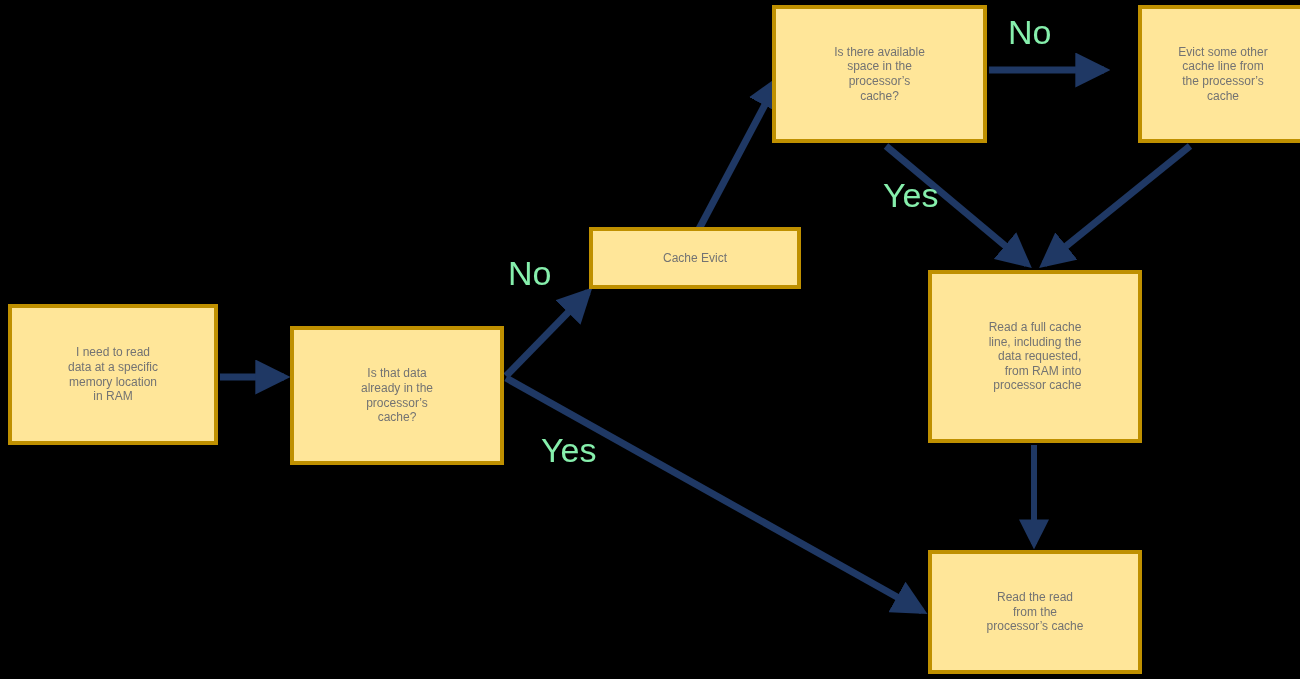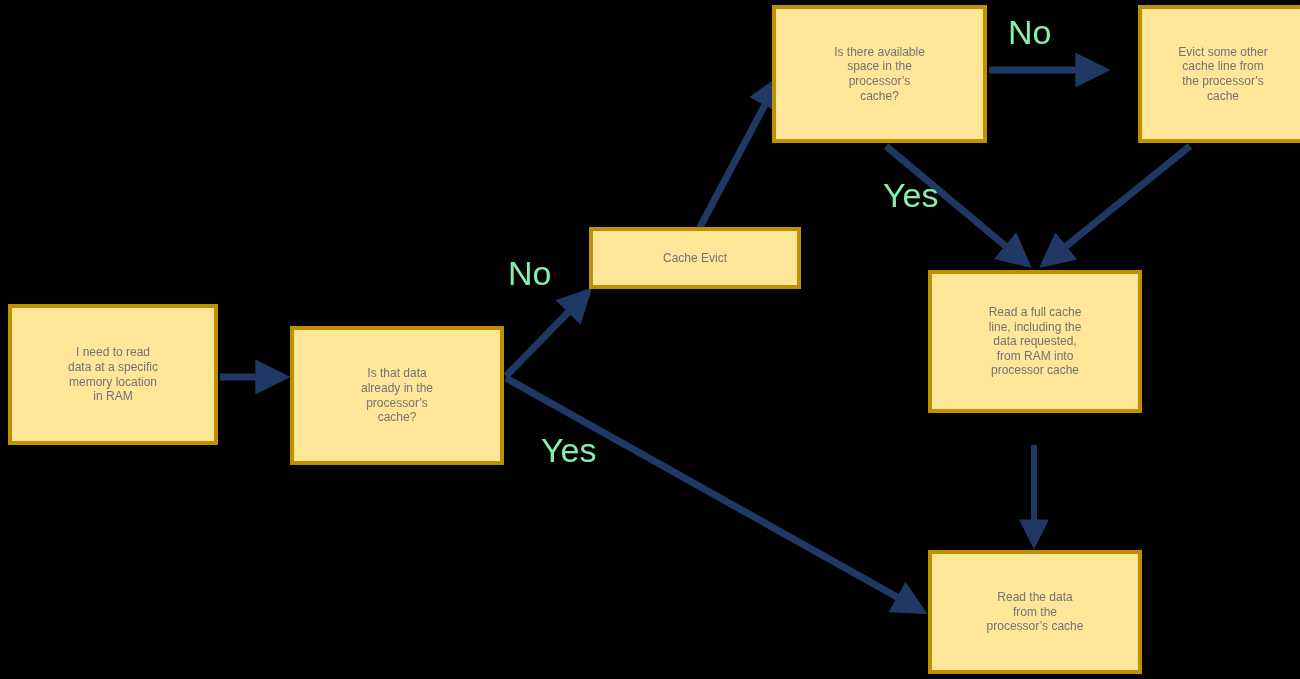--- a/index.html
+++ b/index.html
@@ -93,27 +93,27 @@
   <div class="node" style="left:772px; top:5px; width:215px; height:138px;">Is there available
 space in the
 processor’s
 cache?</div>
 
   <div class="node" style="left:1138px; top:5px; width:170px; height:138px;">Evict some other
 cache line from
 the processor’s
 cache</div>
 
-  <div class="node" style="left:928px; top:270px; width:214px; height:143px;">Read a full cache
+  <div class="node" style="left:928px; top:270px; width:214px; height:173px;text-align:right;">Read a full cache
 line, including the
 data requested,
 from RAM into
 processor cache</div>
 
-  <div class="node" style="left:928px; top:550px; width:214px; height:124px;">Read the data
+  <div class="node" style="left:928px; top:550px; width:214px; height:124px;">Read the read
 from the
 processor’s cache</div>
 
   <div class="edge-label" style="left:508px; top:256px;">No</div>
 
   <div class="edge-label" style="left:541px; top:433px;">Yes</div>
 
   <div class="edge-label" style="left:1008px; top:15px;">No</div>
 
   <div class="edge-label" style="left:883px; top:178px;">Yes</div>

